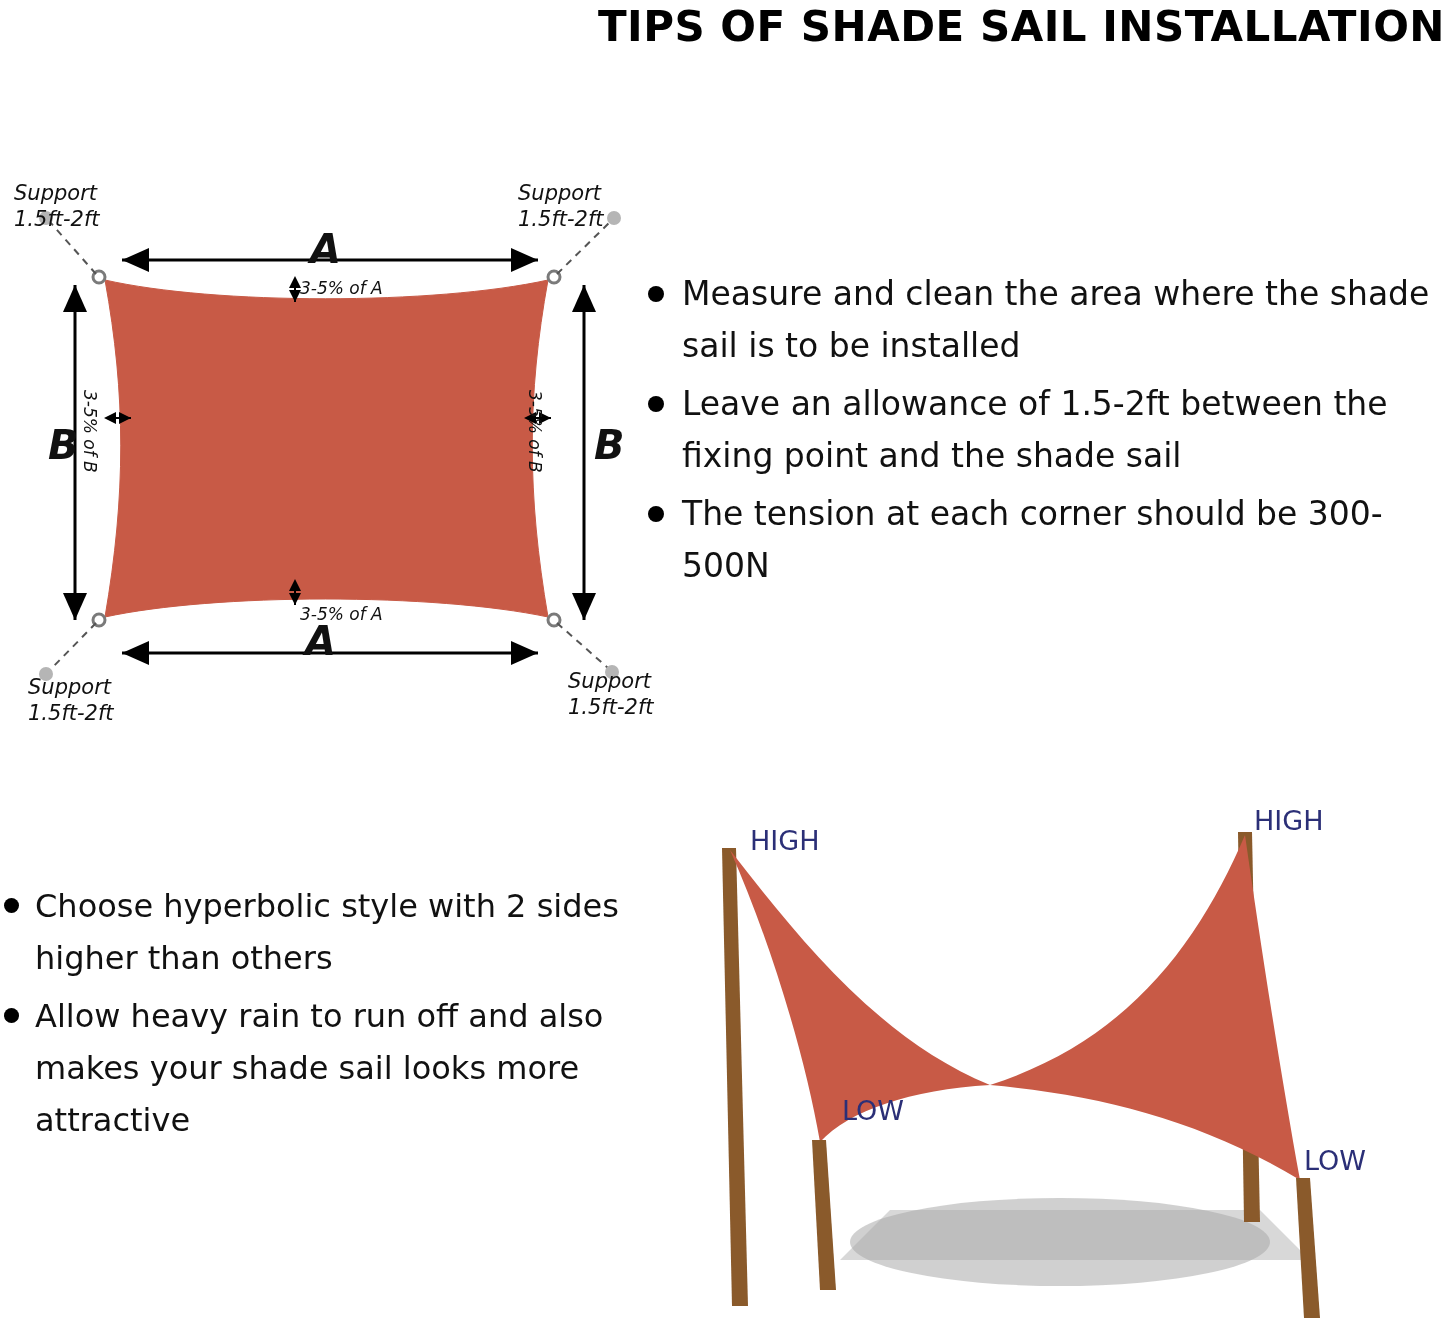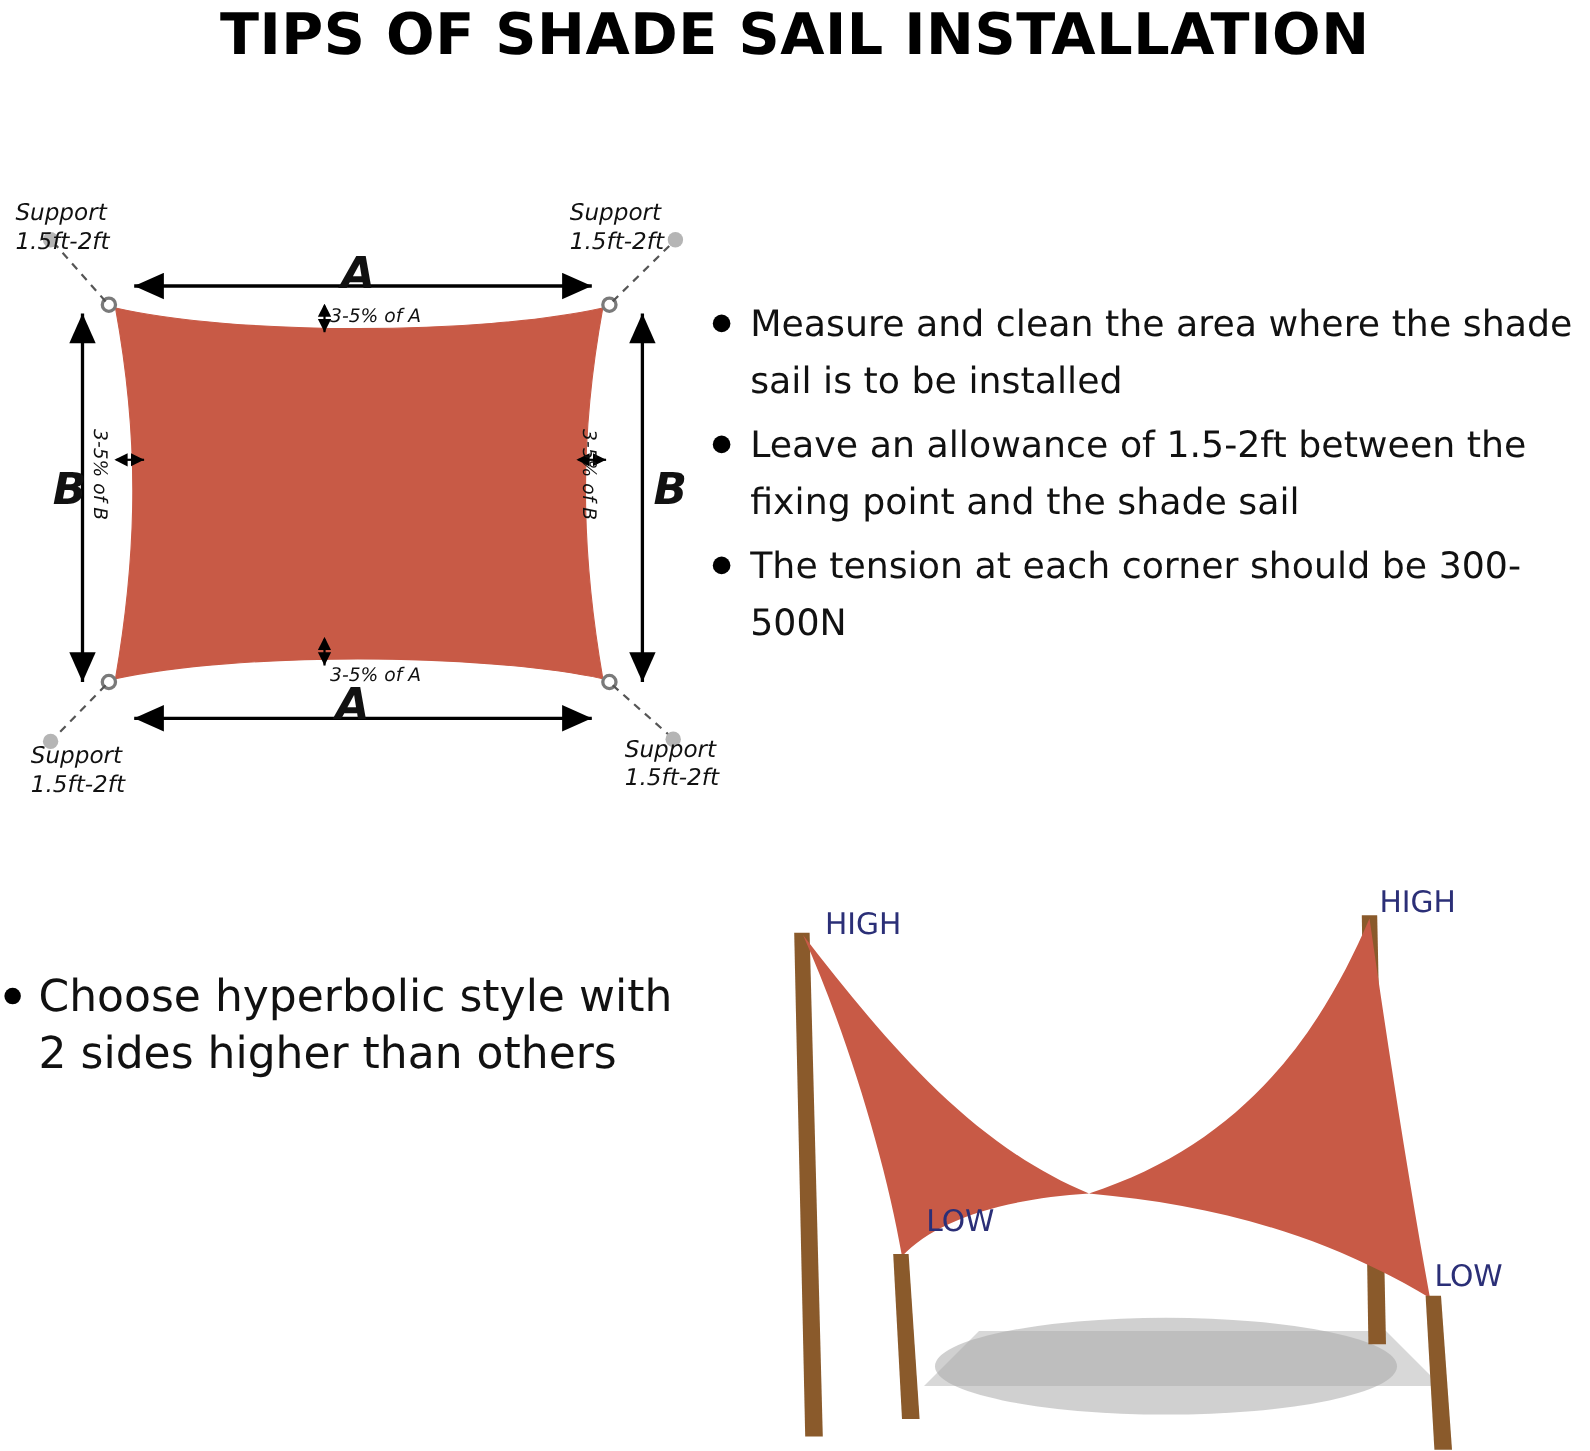--- a/index.html
+++ b/index.html
@@ -15,24 +15,24 @@
     color: #111111;
     overflow: hidden;
   }
 
   
   #page-title {
     position: absolute;
     top: 2px;
     left: 0;
     width: 1445px;
-    text-align: center;
+    text-align: right;
     font-family: "DejaVu Sans", sans-serif;
     font-weight: bold;
-    font-size: 52px;
+    font-size: 42px;
     letter-spacing: 0.5px;
     color: #000000;
     white-space: nowrap;
   }
 
   
   #diagram-rect {
     position: absolute;
     left: 0px;
     top: 150px;
@@ -71,21 +71,21 @@
   }
 
   
   #tips-list-bottom {
     position: absolute;
     left: 0px;
     top: 880px;
     width: 620px;
   }
   #tips-list-bottom .bullet-text {
-    font-size: 40px;
+    font-size: 32px;
     line-height: 52px;
   }
   #tips-list-bottom .bullet-dot {
     width: 15px;
     height: 15px;
     margin-left: 4px;
     margin-right: 16px;
   }
 
   
@@ -199,20 +199,24 @@
     <span class="bullet-dot"></span>
     <span class="bullet-text">The tension at each corner should be 300-500N</span>
   </div>
 </div>
 
 <div id="tips-list-bottom">
   <div class="bullet-row">
     <span class="bullet-dot"></span>
     <span class="bullet-text">Choose hyperbolic style with 2 sides higher than others</span>
   </div>
+  <div class="bullet-row">
+    <span class="bullet-dot"></span>
+    <span class="bullet-text">Allow heavy rain to run off and also makes your shade sail looks more attractive</span>
+  </div>
 </div>
 
 <div id="diagram-hyperbolic">
   <svg width="785" height="529" viewBox="0 0 785 529" xmlns="http://www.w3.org/2000/svg">
 
     <ellipse cx="400" cy="452" rx="210" ry="44" fill="#a9a9a9" opacity="0.55"></ellipse>
     <path d="M 180 470 L 650 470 L 600 420 L 230 420 Z" fill="#a9a9a9" opacity="0.45"></path>
 
     <path d="M 62 58 L 76 58 L 88 516 L 72 516 Z" fill="#8a5a2b"></path>
     <path d="M 578 42 L 592 42 L 600 432 L 584 432 Z" fill="#8a5a2b"></path>

